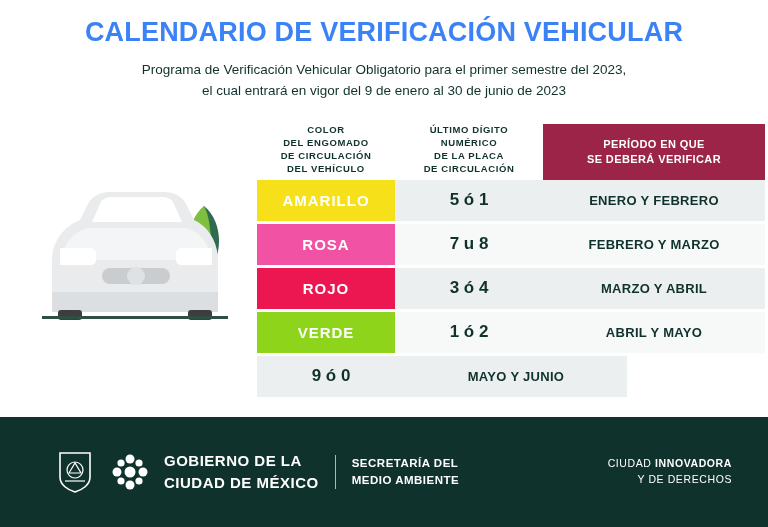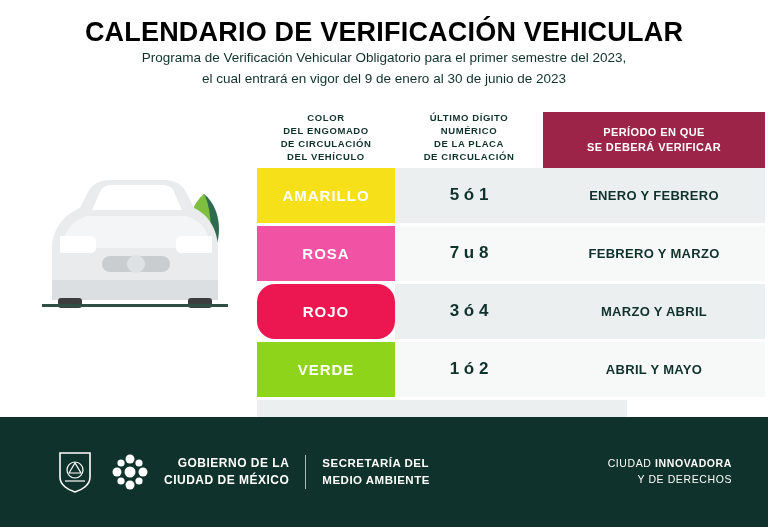--- a/index.html
+++ b/index.html
@@ -21,24 +21,24 @@
   }
 
   
   .header {
     padding-top: 18px;
     text-align: center;
   }
   .title {
     font-size: 27px;
     font-weight: bold;
-    color: #000000;
+    color: #3b82f6;
     letter-spacing: 0.2px;
     line-height: 1.1;
-    margin: 0 0 0 0;
+    margin: 0 0 12px 0;
   }
   .subtitle-line {
     font-size: 13.5px;
     color: #10322c;
     line-height: 1.55;
     margin: 0;
   }
 
   
   .body-area {
@@ -89,21 +89,21 @@
     justify-content: center;
     padding-bottom: 0;
     font-size: 11px;
     letter-spacing: 0.4px;
   }
   .th.c3 span { display: block; }
 
   .row {
     display: flex;
     align-items: stretch;
-    height: 55px;
+    height: 41px;
     margin-bottom: 3px;
   }
   .cell-color {
     width: 138px;
     display: flex;
     align-items: center;
     justify-content: center;
     font-size: 15px;
     font-weight: bold;
     letter-spacing: 1px;
@@ -151,25 +151,24 @@
     height: 42px;
     margin-right: 18px;
   }
   .cdmx-logo {
     width: 40px;
     height: 40px;
     margin-right: 14px;
   }
   .gob-text {
     color: #ffffff;
-    font-size: 12px;
+    font-size: 15px;
     font-weight: bold;
     line-height: 1.45;
     letter-spacing: 0.5px;
-    text-align: right;
   }
   .divider-v {
     width: 1px;
     height: 34px;
     background: #ffffff;
     opacity: 0.65;
     margin: 0 16px;
   }
   .sec-text {
     color: #ffffff;
@@ -259,21 +258,21 @@
         <div class="cell-period stripe-a">ENERO Y FEBRERO</div>
       </div>
 
       <div class="row">
         <div class="cell-color" style="background: rgb(241, 82, 164); color: rgb(255, 255, 255);">ROSA</div>
         <div class="cell-digit stripe-b">7 u 8</div>
         <div class="cell-period stripe-b">FEBRERO Y MARZO</div>
       </div>
 
       <div class="row">
-        <div class="cell-color" style="background: rgb(236, 22, 81); color: rgb(255, 255, 255); border-radius: 18px;">ROJO</div>
+        <div class="cell-color" style="background: rgb(236, 22, 81); color: rgb(255, 255, 255);">ROJO</div>
         <div class="cell-digit stripe-a">3 ó 4</div>
         <div class="cell-period stripe-a">MARZO Y ABRIL</div>
       </div>
 
       <div class="row">
         <div class="cell-color" style="background: rgb(141, 212, 26); color: rgb(255, 255, 255);">VERDE</div>
         <div class="cell-digit stripe-b">1 ó 2</div>
         <div class="cell-period stripe-b">ABRIL Y MAYO</div>
       </div>
 

